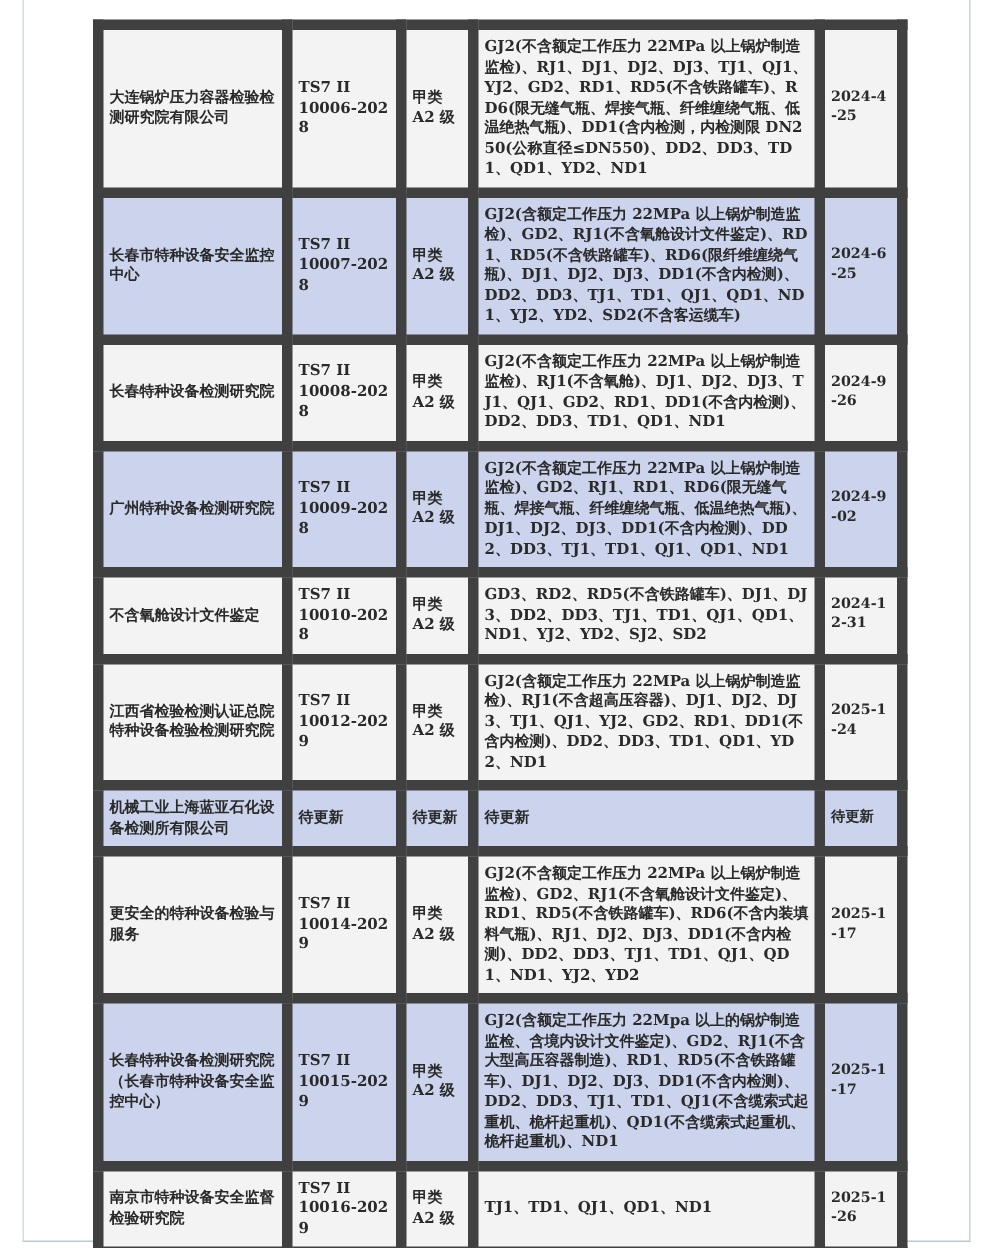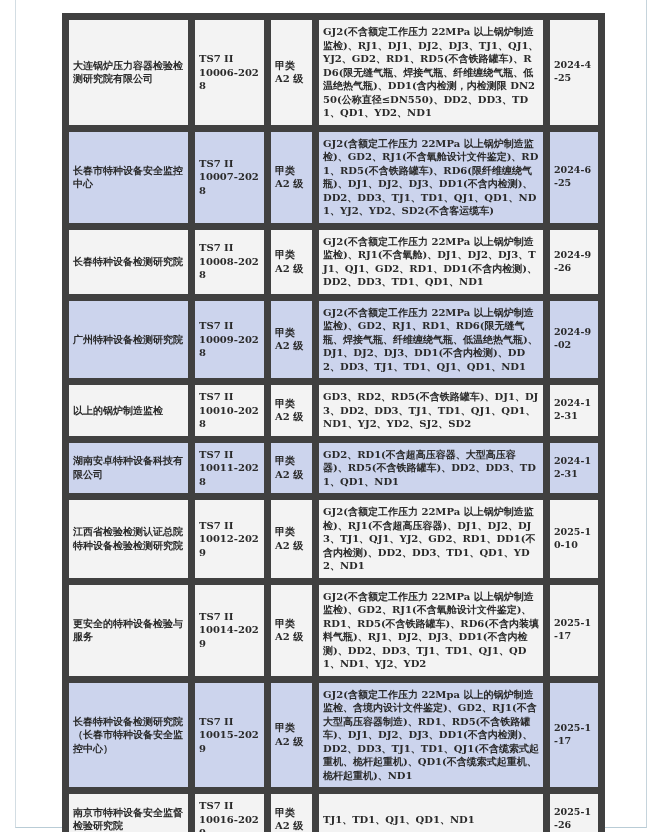--- a/index.html
+++ b/index.html
@@ -93,45 +93,43 @@
         <tr class="alt">
           <td class="col-org">广州特种设备检测研究院</td>
           <td class="col-cert">TS7 II
 10009-2028</td>
           <td class="col-grade">甲类
 A2 级</td>
           <td class="col-scope">GJ2(不含额定工作压力 22MPa 以上锅炉制造监检)、GD2、RJ1、RD1、RD6(限无缝气瓶、焊接气瓶、纤维缠绕气瓶、低温绝热气瓶)、DJ1、DJ2、DJ3、DD1(不含内检测)、DD2、DD3、TJ1、TD1、QJ1、QD1、ND1</td>
           <td class="col-date">2024-9-02</td>
         </tr>
         <tr>
-          <td class="col-org">以上的锅炉制造监检</td>
+          <td class="col-org">不含氧舱设计文件鉴定</td>
           <td class="col-cert">TS7 II
 10010-2028</td>
           <td class="col-grade">甲类
 A2 级</td>
           <td class="col-scope">GD3、RD2、RD5(不含铁路罐车)、DJ1、DJ3、DD2、DD3、TJ1、TD1、QJ1、QD1、ND1、YJ2、YD2、SJ2、SD2</td>
-          <td class="col-date">2024-12-31</td>
-        </tr>
-        <tr class="alt">
-          <td class="col-org">湖南安卓特种设备科技有限公司</td>
-          <td class="col-cert">TS7 II
-10011-2028</td>
-          <td class="col-grade">甲类
-A2 级</td>
-          <td class="col-scope">GD2、RD1(不含超高压容器、大型高压容器)、RD5(不含铁路罐车)、DD2、DD3、TD1、QD1、ND1</td>
           <td class="col-date">2024-12-31</td>
         </tr>
         <tr>
           <td class="col-org">江西省检验检测认证总院特种设备检验检测研究院</td>
           <td class="col-cert">TS7 II
 10012-2029</td>
           <td class="col-grade">甲类
 A2 级</td>
           <td class="col-scope">GJ2(含额定工作压力 22MPa 以上锅炉制造监检)、RJ1(不含超高压容器)、DJ1、DJ2、DJ3、TJ1、QJ1、YJ2、GD2、RD1、DD1(不含内检测)、DD2、DD3、TD1、QD1、YD2、ND1</td>
-          <td class="col-date">2025-10-10</td>
+          <td class="col-date">2025-1-24</td>
+        </tr>
+        <tr class="alt">
+          <td class="col-org">机械工业上海蓝亚石化设备检测所有限公司</td>
+          <td class="col-cert">待更新</td>
+          <td class="col-grade">待更新</td>
+          <td class="col-scope">待更新</td>
+          <td class="col-date">待更新</td>
         </tr>
         <tr>
           <td class="col-org">更安全的特种设备检验与服务</td>
           <td class="col-cert">TS7 II
 10014-2029</td>
           <td class="col-grade">甲类
 A2 级</td>
           <td class="col-scope">GJ2(不含额定工作压力 22MPa 以上锅炉制造监检)、GD2、RJ1(不含氧舱设计文件鉴定)、RD1、RD5(不含铁路罐车)、RD6(不含内装填料气瓶)、RJ1、DJ2、DJ3、DD1(不含内检测)、DD2、DD3、TJ1、TD1、QJ1、QD1、ND1、YJ2、YD2</td>
           <td class="col-date">2025-1-17</td>
         </tr>

